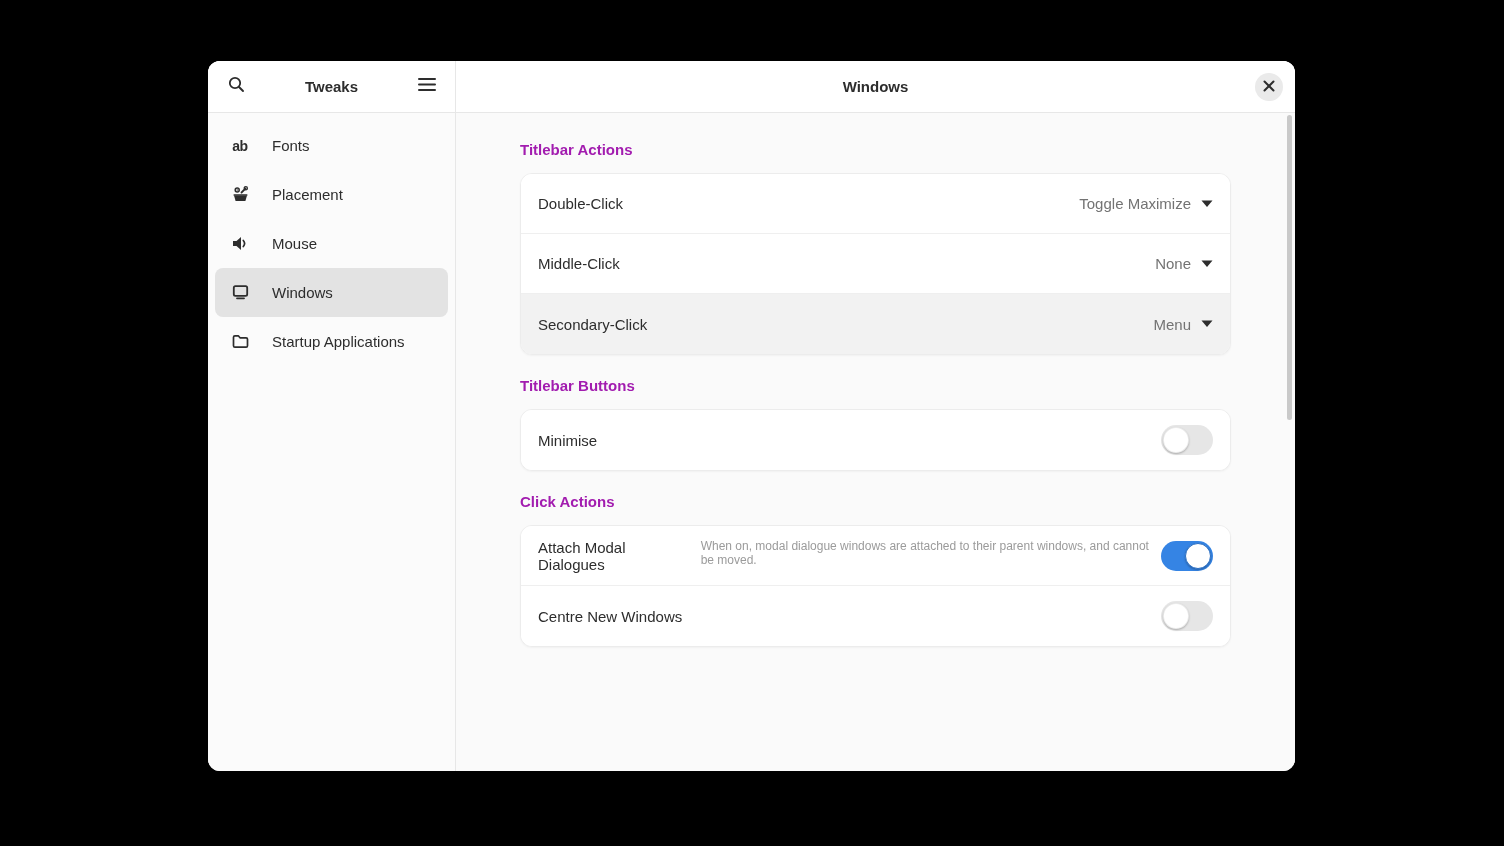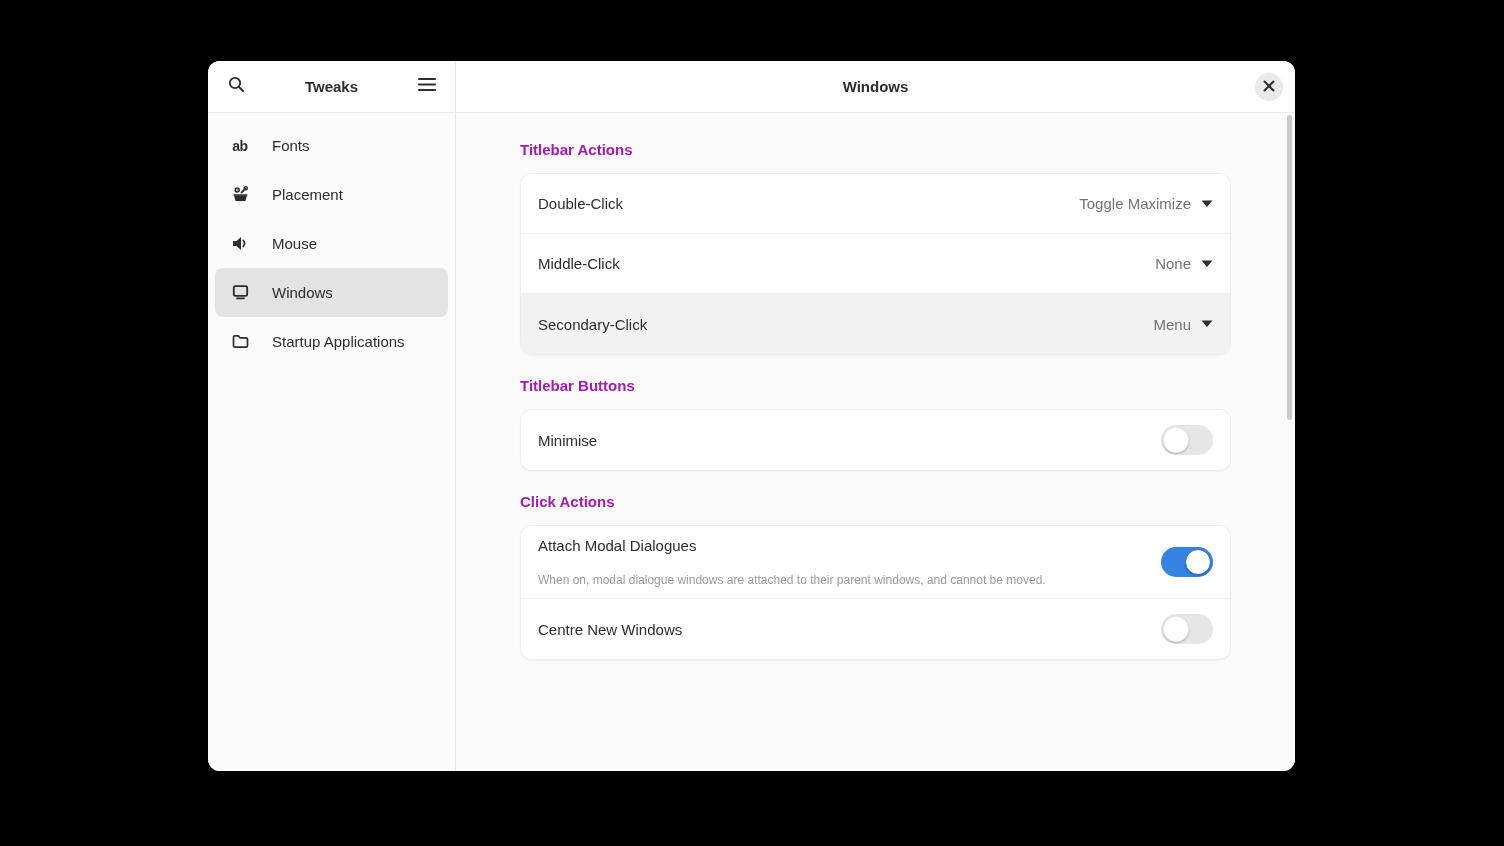--- a/index.html
+++ b/index.html
@@ -42,21 +42,21 @@
   .row { min-height:60px; display:flex; align-items:center; padding:0 17px; background:#fff;
     border-bottom:1px solid #efefef; }
   .row:last-child { border-bottom:none;text-align:right; }
   .row.hovered { background:#f2f2f2; }
   .row.sub { background:#f7f7f7; min-height:66px; padding-left:25px; }
   .row-label { font-size:15px; color:#2d2d2d; }
   .spacer { flex:1; }
   .dd-value { font-size:15px; color:#737373; margin-right:10px; }
   .dd-arrow { display:flex; align-items:center; }
 
-  .row-text { display:flex; flex-direction:column; gap:19px; padding:11px 0; }
+  .row-text { display:flex; flex-direction:row; gap:19px; padding:11px 0; }
   .row-sub { font-size:12px; color:#9b9b9b; }
 
   
   .switch { width:52px; height:30px; border-radius:15px; background:#e6e6e6; position:relative; cursor:pointer; flex:0 0 52px; }
   .switch .knob { position:absolute; top:2px; left:2px; width:26px; height:26px; border-radius:50%;
     background:#fff; border:1px solid rgba(0,0,0,0.08); box-shadow:0 1px 2px rgba(0,0,0,0.25); }
   .switch.on { background:#3584e4; }
   .switch.on .knob { left:auto; right:2px; border-color:#2a6fc4; }
 
   

